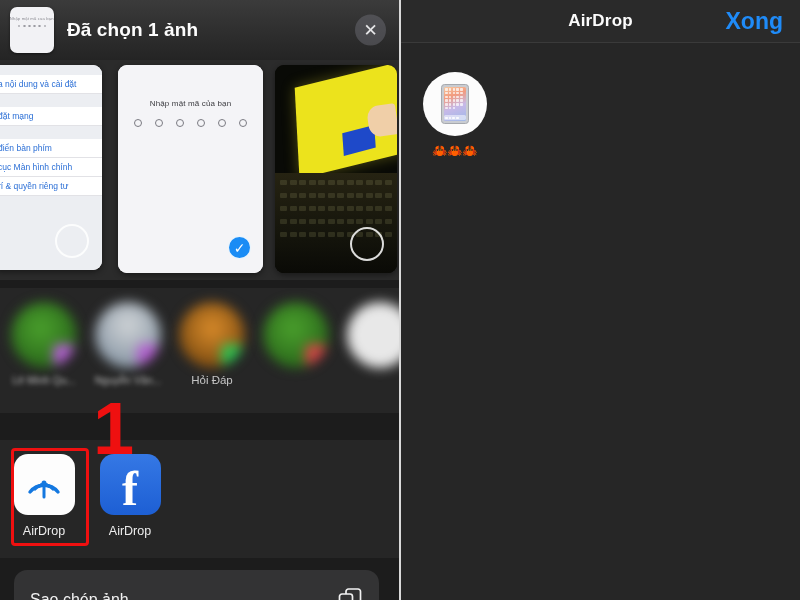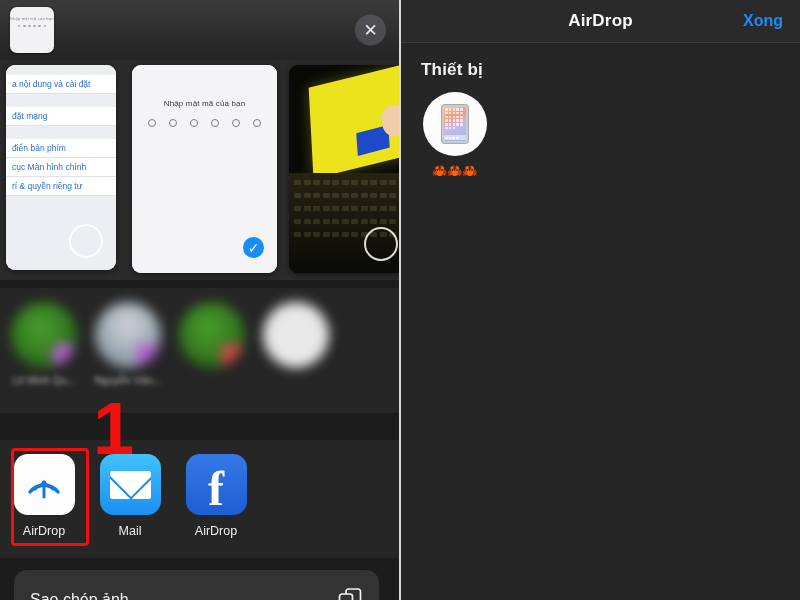--- a/index.html
+++ b/index.html
@@ -46,21 +46,21 @@
     width:31px; height:31px; border-radius:50%;
     background:rgba(118,118,128,.42);
     display:flex; align-items:center; justify-content:center;
     color:#e6e6e8; font-size:17px; line-height:1; font-weight:500;
   }
 
   
   .thumb-strip {
     position:absolute; top:60px; left:0; width:400px; height:220px;
     background:#2b2b2b; display:flex; align-items:flex-start;
-    padding-left:14px; overflow:hidden;
+    padding-left:0; overflow:hidden;
   }
   .tcard {
     position:relative; flex-shrink:0; border-radius:9px; overflow:hidden;
     margin-top:5px; background:#f2f2f5;
     box-shadow:0 2px 6px rgba(0,0,0,.45);
   }
   .tcard.c1 { width:110px; height:205px; margin-left:-8px; }
   .tcard.c2 { width:145px; height:208px; margin-left:16px; }
   .tcard.c3 { width:122px; height:208px; margin-left:12px; background:#0d0d08; }
 
@@ -219,21 +219,21 @@
     position:absolute; left:401px; top:0; width:399px; height:600px;
     background:#262626;
   }
   .ad-header {
     position:relative; height:42px; background:#2a2a2a;
     display:flex; align-items:center; justify-content:center;
   }
   .ad-title { font-size:17px; font-weight:bold; color:#fcfcfc; letter-spacing:.2px; }
   .ad-done {
     position:absolute; right:17px; top:50%; transform:translateY(-50%);
-    font-size:16px; font-weight:bold; color:#1f8bf8;
+    font-size:23px; font-weight:bold; color:#1f8bf8;
   }
   .ad-sep { height:1px; background:#3a3a3a; width:100%; }
   .ad-body { padding:17px 0 0 20px; }
   .ad-section-title {
     font-size:17px; font-weight:bold; color:#f4f4f4; letter-spacing:.2px;
   }
   .device {
     margin-top:12px; width:68px; display:flex; flex-direction:column;
     align-items:center; gap:7px;
   }
@@ -282,20 +282,21 @@
         <div class="mini-dots">
           <i></i>
             <i></i>
             <i></i>
             <i></i>
             <i></i>
             <i></i>
         </div>
       </div>
       <div class="sh-texts">
+        <div class="sh-title">Đã chọn 1 ảnh</div>
       </div>
       <div class="sh-close">✕</div>
     </div>
 
     <div class="thumb-strip">
 
       <div class="tcard c1">
         <div class="set-list">
           <div class="grp">
             <div class="set-row">a nội dung và cài đặt</div>
@@ -408,20 +409,26 @@
         </div>
         <div class="nm">Lê Minh Qu...</div>
       </div>
       <div class="sugg">
         <div class="av" style="background:radial-gradient(circle at 50% 35%,#cfd3d6,#8a98a6 75%);">
           <div class="badge" style="background:#b25fd0;"></div>
         </div>
         <div class="nm">Nguyễn Văn...</div>
       </div>
       <div class="sugg">
+        <div class="av" style="background:radial-gradient(circle at 50% 40%,#d98b2a,#7a4a10 78%);">
+          <div class="badge" style="background:#2fbf4f;"></div>
+        </div>
+        <div class="nm nm2">Hỏi Đáp</div>
+      </div>
+      <div class="sugg">
         <div class="av" style="background:radial-gradient(circle at 45% 40%,#4aa02c,#2c6b1c 70%);">
           <div class="badge" style="background:#d04545;"></div>
         </div>
         <div class="nm"></div>
       </div>
       <div class="sugg">
         <div class="av" style="background:#e8e8e8;"></div>
       </div>
     </div>
 
@@ -435,26 +442,20 @@
               <path d="M18.5 24 A6.6 6.6 0 0 1 27.5 24" stroke-width="3"></path>
             </g>
             <circle cx="23" cy="21" r="2.5" fill="#1478e0"></circle>
             <path d="M23 24 L23 35" stroke="#1478e0" stroke-width="3" stroke-linecap="round"></path>
           </svg>
         </div>
         <div class="lb">AirDrop</div>
       </div>
 
 
-      <div class="app">
-        <div class="ic ic-mail">
-          <div class="env"></div>
-        </div>
-        <div class="lb">Mail</div>
-      </div>
 
       <div class="app">
         <div class="ic ic-fb">
           <div class="fb-f">f</div>
         </div>
         <div class="lb">AirDrop</div>
       </div>
 
     </div>
 
@@ -473,21 +474,20 @@
   </div>
 
   <div class="right-panel">
     <div class="ad-header">
       <div class="ad-title">AirDrop</div>
       <div class="ad-done">Xong</div>
     </div>
     <div class="ad-sep"></div>
 
     <div class="ad-body">
-      <div class="ad-section-title">Thiết bị</div>
 
       <div class="device">
         <div class="circ">
           <div class="ipad">
             <div class="scr" id="ipadscr">
                 <i></i>
                 <i></i>
                 <i></i>
                 <i></i>
                 <i></i>

